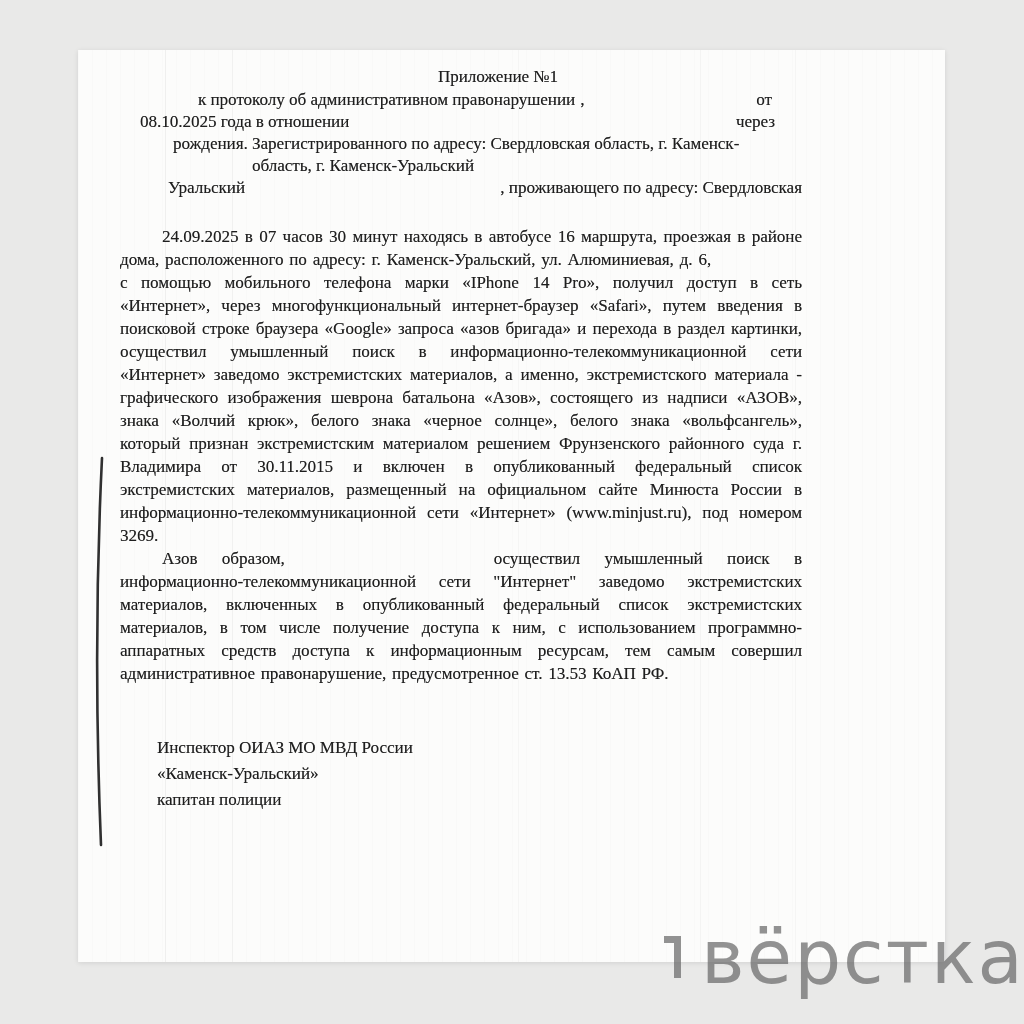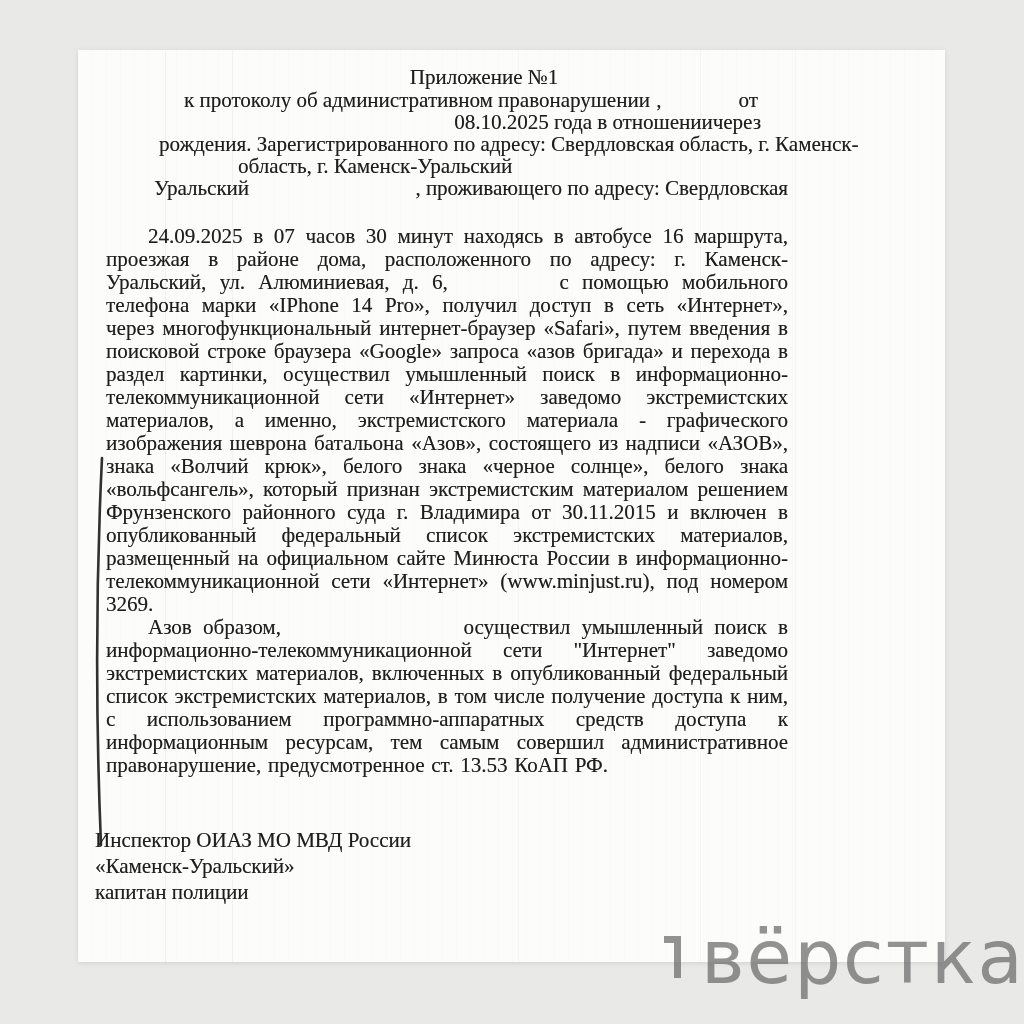--- a/index.html
+++ b/index.html
@@ -25,44 +25,44 @@
   .streak.s1 { left:87px; }
   .streak.s2 { left:154px; background:rgba(40,40,40,0.035); }
   .streak.s3 { left:440px; background:rgba(40,40,40,0.03); }
   .streak.s4 { left:622px; background:rgba(40,40,40,0.035); }
   .streak.s5 { left:717px; background:rgba(40,40,40,0.03); }
 
   
   .edge-line { position:absolute; left:90px; top:440px; width:30px; height:430px; pointer-events:none; }
 
   .content {
-    position:absolute; left:106px; top:66px; width:682px;
+    position:absolute; left:120px; top:66px; width:682px;
     color:#1e1e1e;
-    font-size:21px; line-height:23px;
+    font-size:17px; line-height:23px;
     text-shadow:0.2px 0.2px 0.35px rgba(25,25,25,0.5);
   }
 
   .doc-title { text-align:center; position:relative; left:37px; height:23px; line-height:22px; white-space:nowrap; }
 
   .hdr-line { height:22px; line-height:22px; white-space:nowrap; }
   .hdr-flex { display:flex; justify-content:space-between; }
   .pl78 { padding-left:78px;gap:16px; } .pl20 { padding-left:20px; }
   .pl53 { padding-left:53px; } .pl48 { padding-left:48px; } .pl132 { padding-left:132px; }
-  .pr30 { padding-right:30px; } .pr27 { padding-right:27px;justify-content:flex-end; }
+  .pr30 { padding-right:30px; } .pr27 { padding-right:27px; }
 
   .par { text-align:justify; word-spacing:1.5px; }
   .par.first { margin-top:26px; }
   .indent { text-indent:42px; }
 
   .gap { display:inline-block; height:1px; }
   .gap-s { width:85px; }
   .gap-l { width:160px; }
 
   .signature { margin-top:50px; margin-left:-11px; line-height:26px; }
-  .sig-line { white-space:nowrap; }
+  .sig-line { white-space:nowrap;margin-left:48px; }
 
   
   .watermark {
     position:absolute; left:664px; top:920px;
     font-family:"DejaVu Sans", sans-serif;
     font-size:74px; line-height:1;
     color:rgba(105,105,105,0.72);
     letter-spacing:2px;
     display:flex; align-items:flex-start;
     pointer-events:none;

